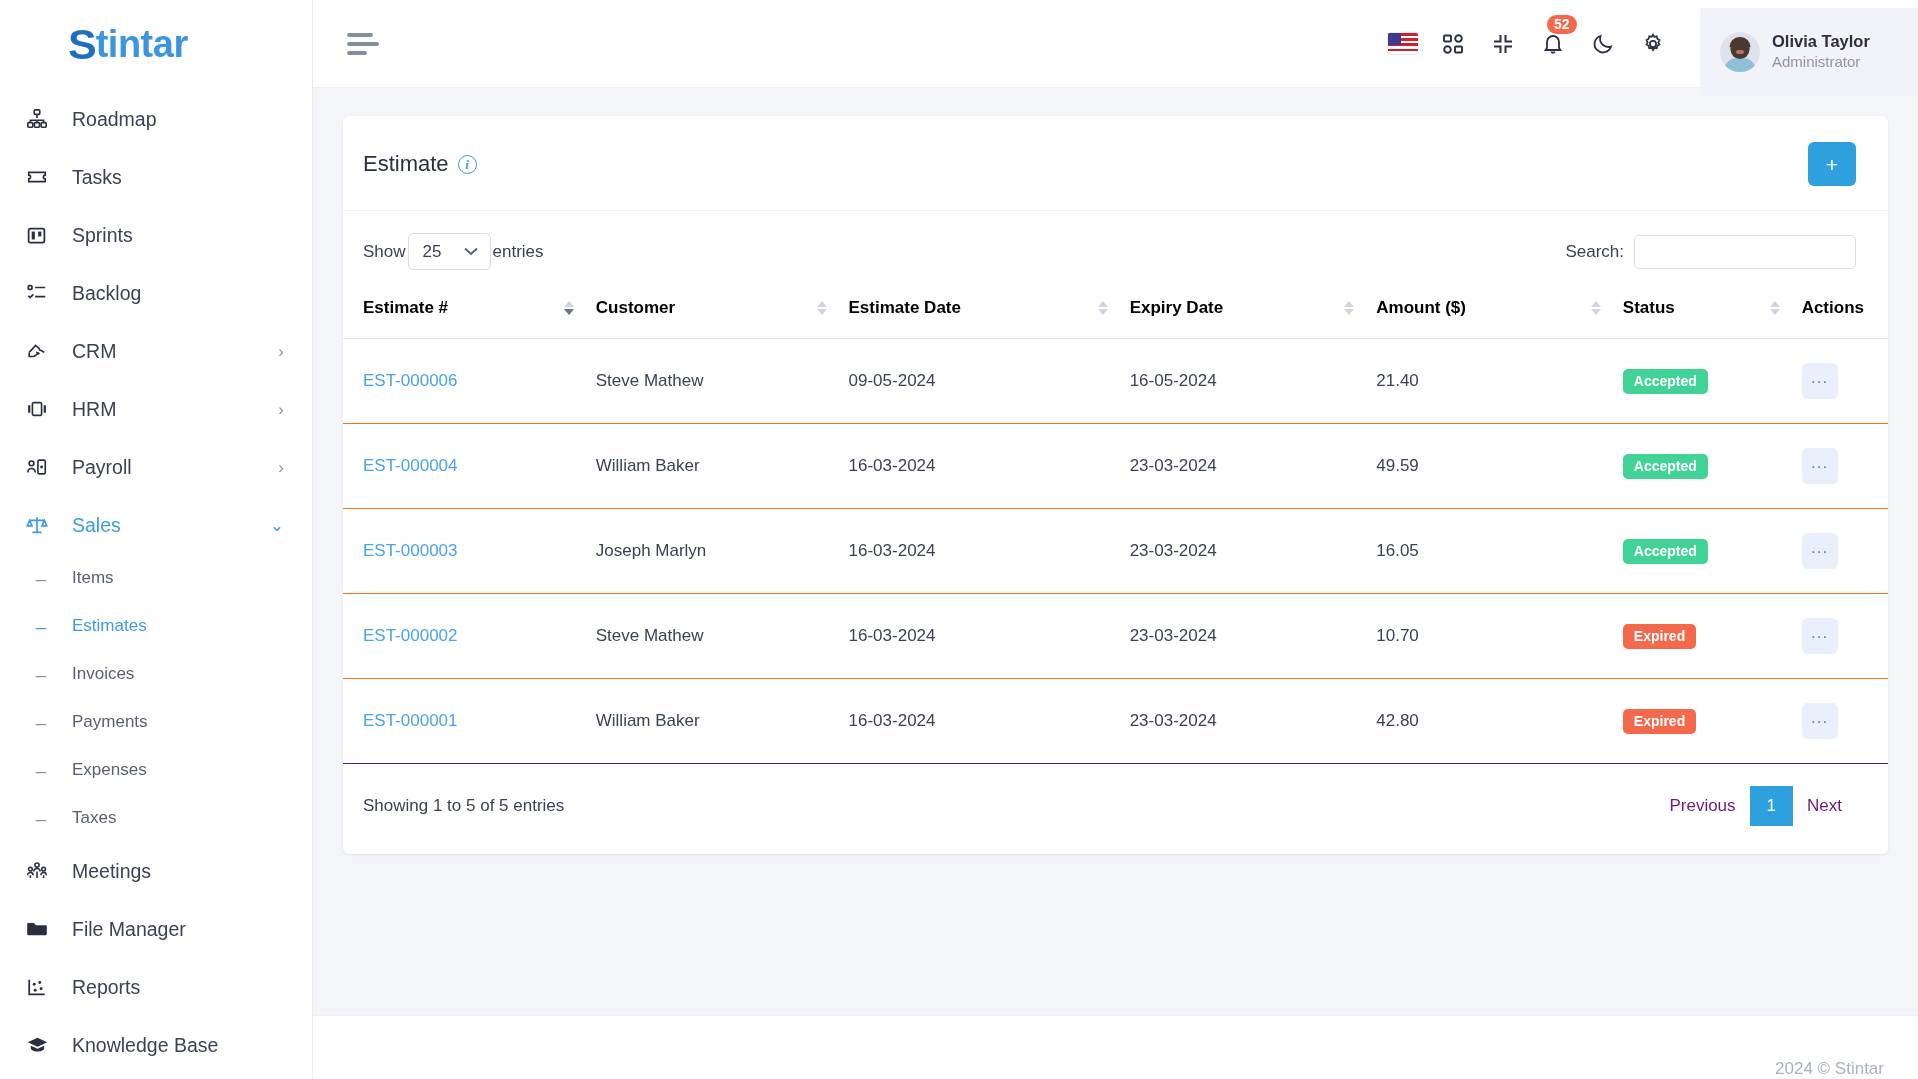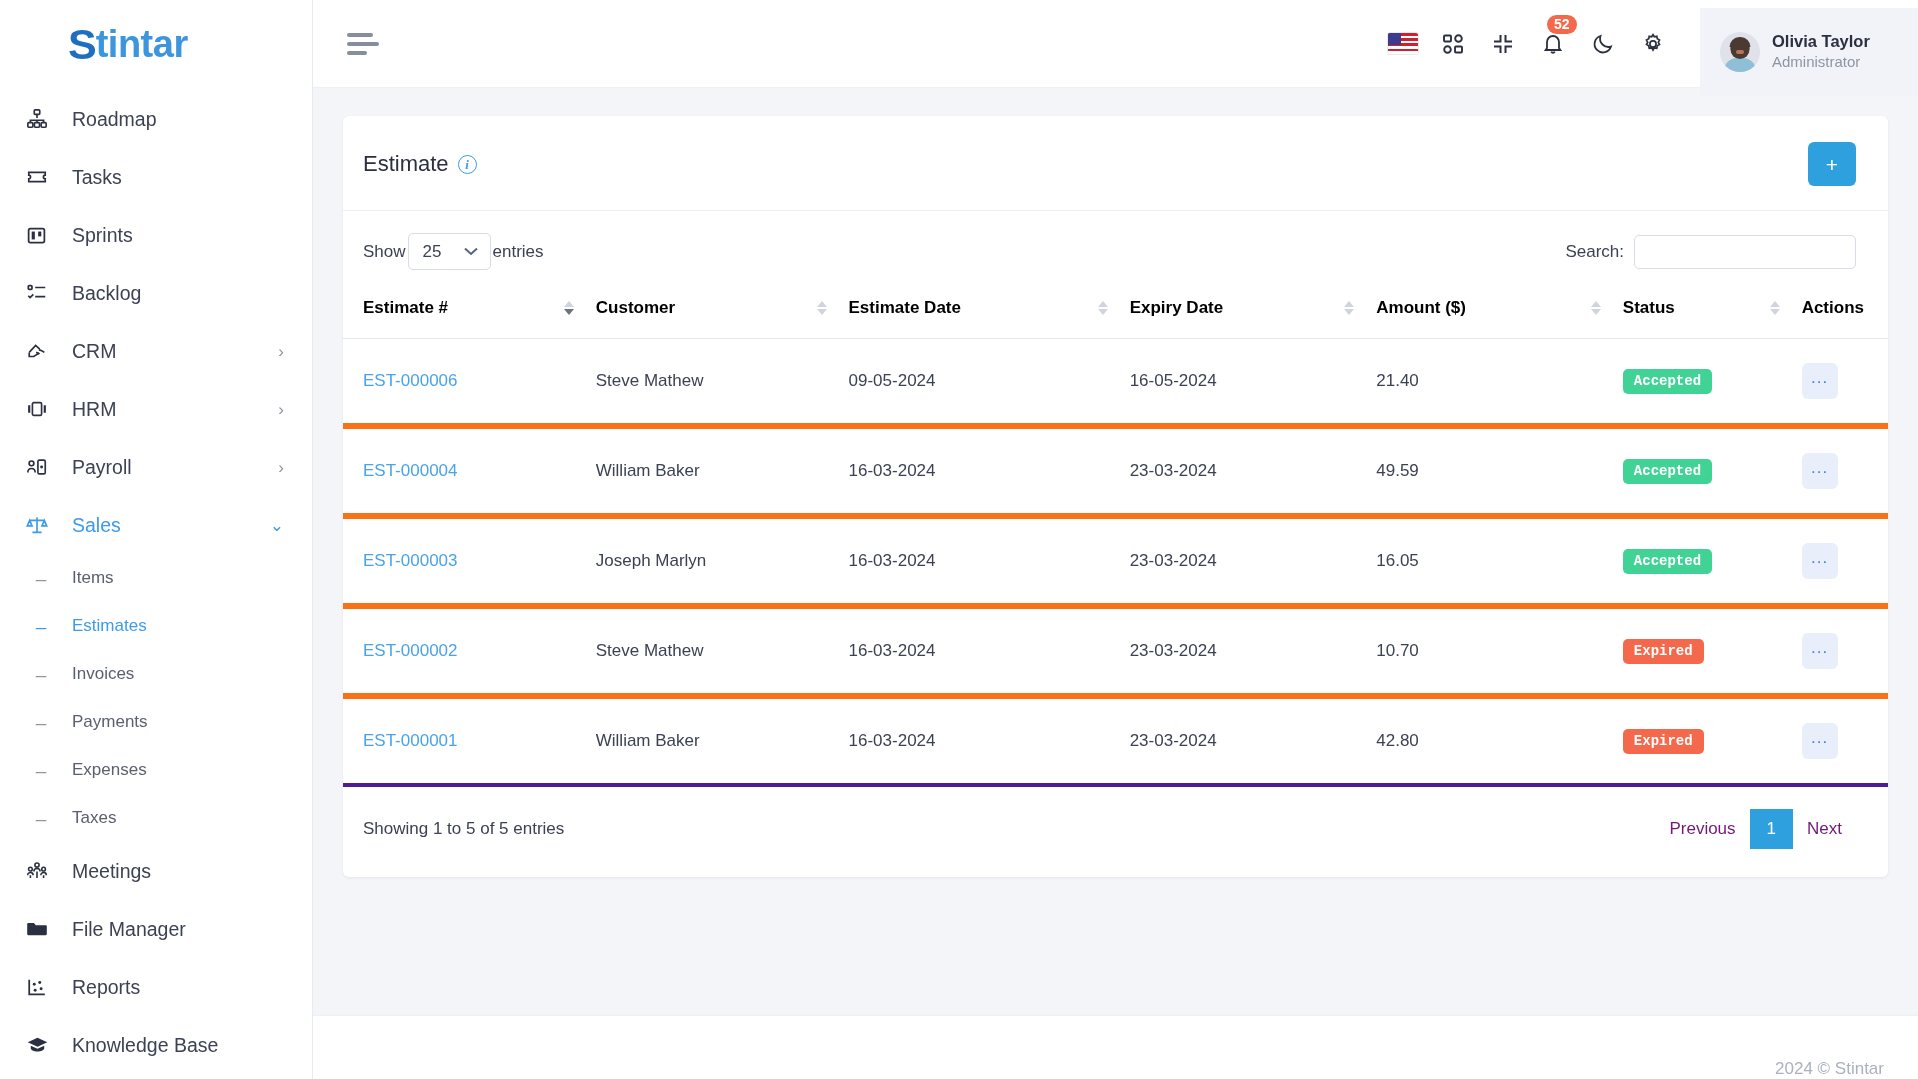--- a/index.html
+++ b/index.html
@@ -211,30 +211,30 @@
     border-bottom: 6px solid #cfd4de;
   }
   .sorter .dn {
     border-left: 5px solid transparent; border-right: 5px solid transparent;
     border-top: 6px solid #cfd4de;
   }
   .sorter.desc .dn { border-top-color: #6b7280; }
   tbody td {
     font-size: 17px; color: #3b4253;
     padding: 24px 0 24px 0;
-    border-bottom: 6px solid #f97316;
+    border-bottom: 1px solid #f97316;
     vertical-align: middle;
   }
   tbody td:first-child { padding-left: 20px; }
-  tbody tr:last-child td { border-bottom: 4px solid #4c1d95; }
+  tbody tr:last-child td { border-bottom: 1px solid #4c1d95; }
   .est-link { color: #4aa3e8; text-decoration: none; cursor: pointer; }
   .pill {
     display: inline-block; color: #fff;
     font-size: 14px; font-weight: 700;
-    padding: 5px 11px 6px; border-radius: 5px; line-height: 1; font-family: Liberation Mono, monospace;
+    padding: 5px 11px 6px; border-radius: 5px; line-height: 1;
   }
   .pill.accepted { background: #41d395; }
   .pill.expired  { background: #f4694b; }
   .act-btn {
     width: 36px; height: 36px; border: none; border-radius: 6px;
     background: #e9eefb; color: #4a7ddc; cursor: pointer;
     font-size: 17px; line-height: 1; letter-spacing: 1px;
     display: flex; align-items: center; justify-content: center;
     padding-bottom: 7px;
   }

